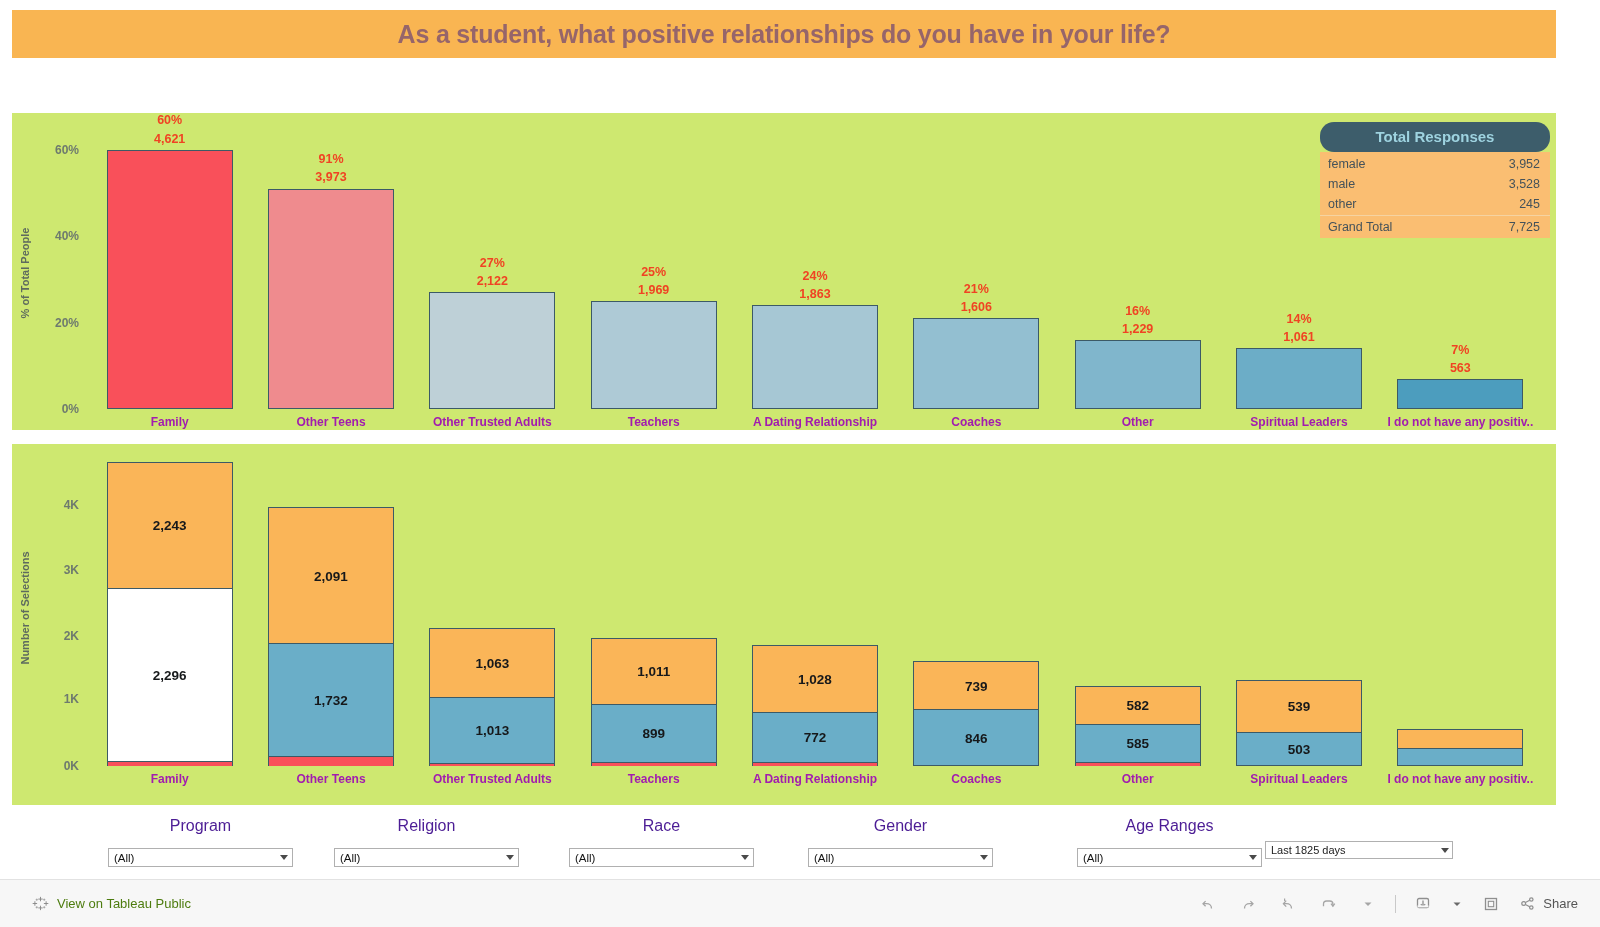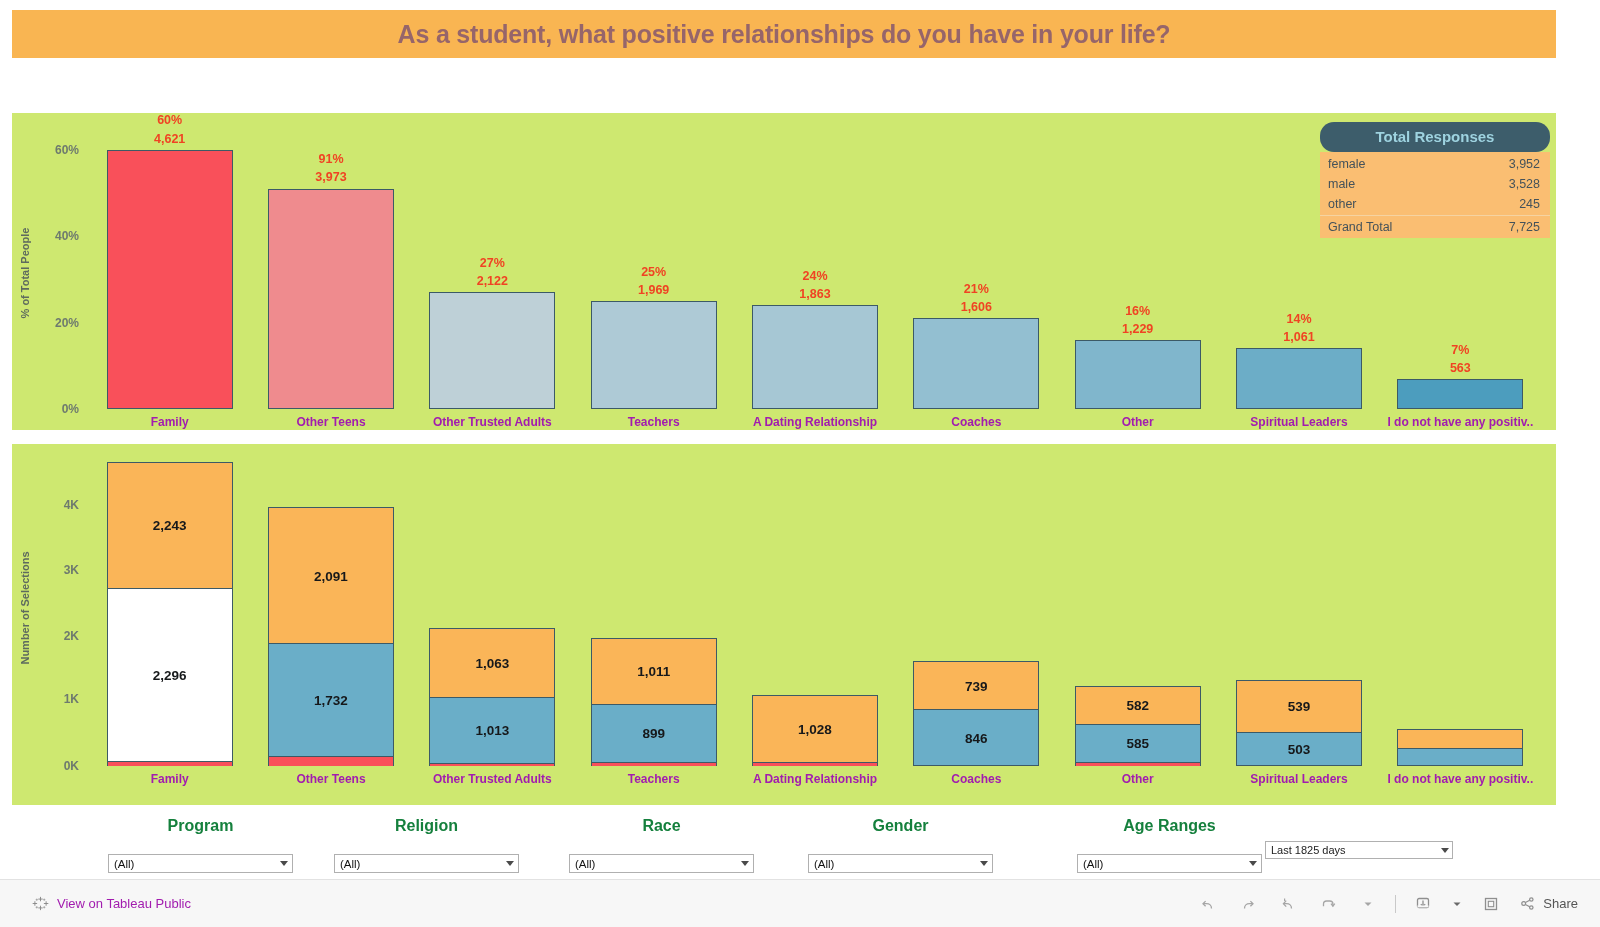--- a/index.html
+++ b/index.html
@@ -106,22 +106,22 @@
   #legend { position: absolute; left: 1418px; top: 473px; }
   #legend .lg-title {
     font-size: 17px; font-weight: bold; color: #49a14a;
     text-align: center; margin-bottom: 7px;
   }
 
   
   #filters { position: absolute; left: 0; top: 812px; width: 1600px; height: 58px; }
   .filter { position: absolute; }
   .filter .f-label {
-    font-size: 16px; font-weight: bold; color: #15803d;
-    text-align: center; margin-bottom: 19px;
+    font-size: 16px; font-weight: normal; color: #4c1d95;
+    text-align: center; margin-bottom: 13px;
   }
   .filter .f-select {
     width: 185px; height: 19px; background: #fff;
     border: 1px solid #b0b0b0;
     display: flex; align-items: center; justify-content: space-between;
     padding: 0 4px 0 5px;
     font-size: 11.5px; color: #111;
   }
   .filter .f-select .caret {
     width: 0; height: 0;
@@ -142,21 +142,21 @@
   }
 
   
   #toolbar {
     position: absolute; left: 0; top: 879px; width: 1600px; height: 48px;
     background: #f7f7f7; border-top: 1px solid #e2e2e2;
     display: flex; align-items: center;
   }
   #tableau-link {
     display: flex; align-items: center; gap: 8px;
-    margin-left: 32px; font-size: 13px; color: #a21caf;
+    margin-left: 32px; font-size: 13px; color: #4d7c0f;
     cursor: pointer;
   }
   #tb-right {
     margin-left: auto; margin-right: 22px;
     display: flex; align-items: center; gap: 14px; color: #9a9a9a;
   }
   #tb-right .tb-btn {
     display: flex; align-items: center; justify-content: center;
     width: 26px; height: 26px; cursor: pointer;
   }
@@ -337,20 +337,23 @@
           </div>
           <div class="bar-rect" style="height: 58.6223px; background: rgb(106, 174, 200); border-bottom: none;">
             <span class="seg-label">899</span>
           </div>
           <div class="bar-rect" style="height: 3.84729px; background: rgb(249, 80, 90); border-bottom: none;"></div>
           <div class="cat-label">Teachers</div>
         </div>
         <div class="bar-col" style="left: 663px; width: 126px; height: 313px;">
           <div class="bar-rect" style="height: 67.0342px; background: rgb(250, 181, 88); border-bottom: none;">
             <span class="seg-label">1,028</span>
+          </div>
+          <div class="bar-rect" style="height: 50.3408px; background: rgb(106, 174, 200); border-bottom: none;">
+            <span class="seg-label">772</span>
           </div>
           <div class="bar-rect" style="height: 4.10813px; background: rgb(249, 80, 90); border-bottom: none;"></div>
           <div class="cat-label">A Dating Relationship</div>
         </div>
         <div class="bar-col" style="left: 824.333px; width: 126px; height: 313px;">
           <div class="bar-rect" style="height: 48.189px; background: rgb(250, 181, 88); border-bottom: none;">
             <span class="seg-label">739</span>
           </div>
           <div class="bar-rect" style="height: 55.1662px; background: rgb(106, 174, 200); border-bottom: none;">
             <span class="seg-label">846</span>

